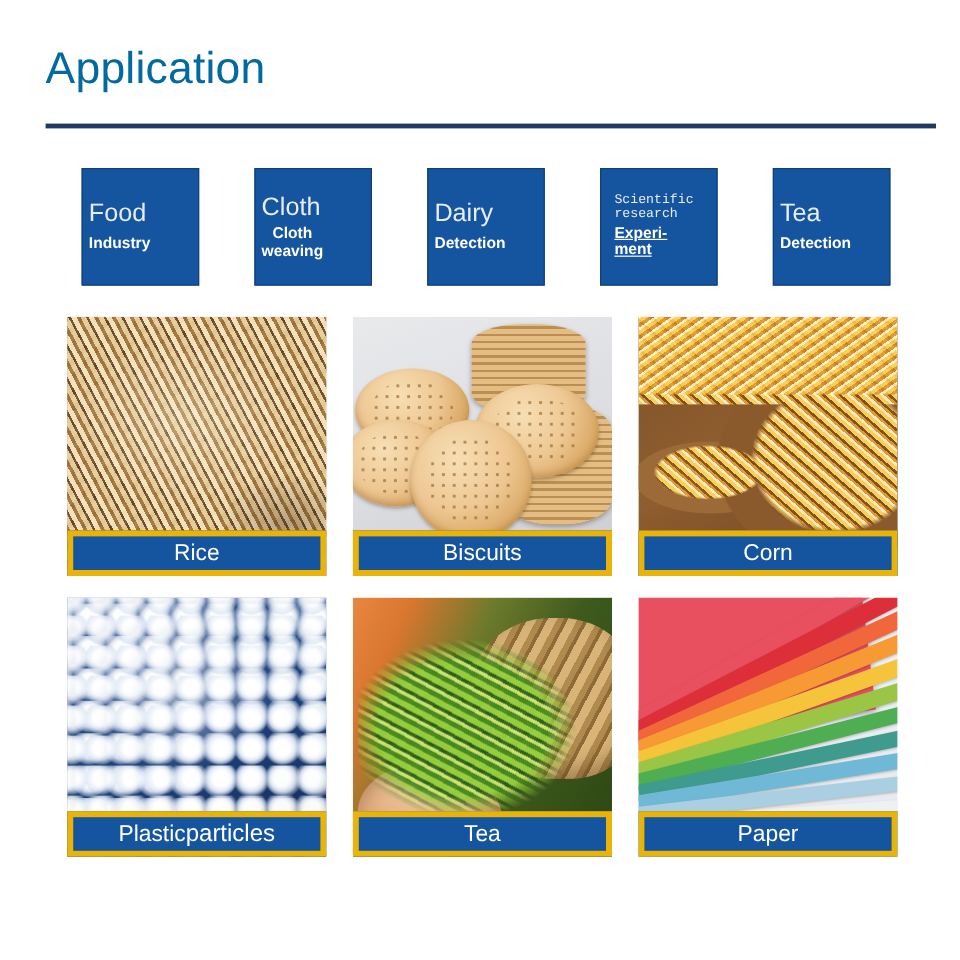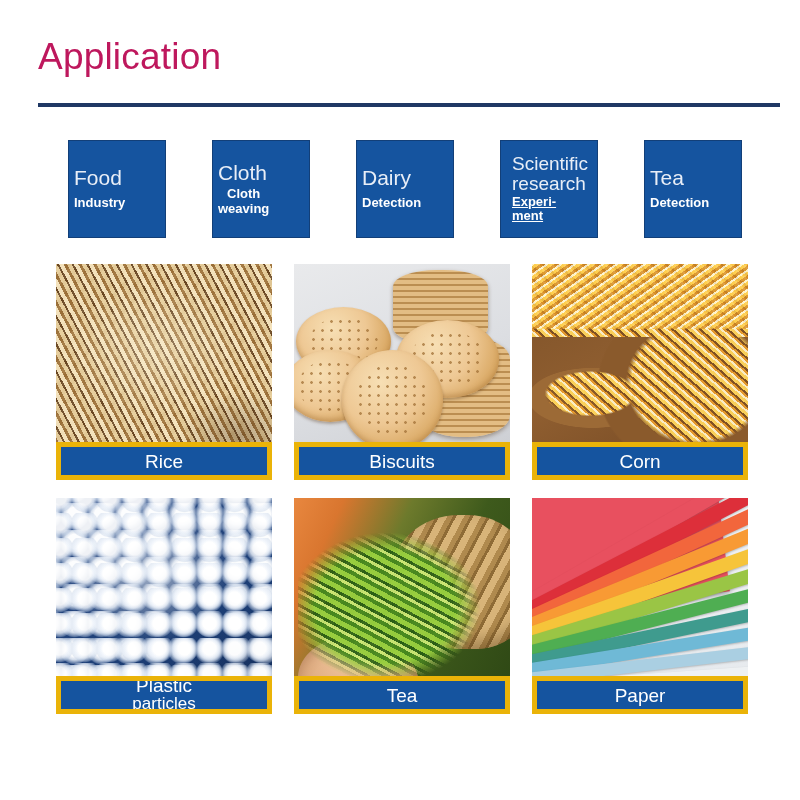--- a/index.html
+++ b/index.html
@@ -14,21 +14,21 @@
     overflow: hidden;
     position: relative;
   }
 
   
   .page-title {
     position: absolute;
     left: 38px; top: 38px;
     font-size: 37px;
     font-weight: 400;
-    color: #be185d;
+    color: #0369a1;
     letter-spacing: 0.2px;
     line-height: 1.0;
     white-space: nowrap;
   }
   .title-rule {
     position: absolute;
     left: 38px; top: 103px;
     width: 742px; height: 4px;
     background: #1f3864;
   }
@@ -63,21 +63,21 @@
   }
   .tile-sub {
     font-size: 13px;
     font-weight: 700;
     color: #ffffff;
     line-height: 1.12;
     text-align: center;
     margin-top: 7px;
   }
   
-  .tile.sz-sm .tile-title { font-size: 19px; }
+  .tile.sz-sm .tile-title { font-size: 11px; font-family: Liberation Mono, monospace; }
   .tile.sz-sm .tile-sub   { font-size: 13px; }
   .tile.align-left {
     align-items: flex-start;
     padding-left: 11px;
   }
   .tile.align-left .tile-title,
   .tile.align-left .tile-sub { text-align: left; }
   .tile.tight .tile-sub { margin-top: 3px; }
   .tile.no-gap .tile-sub { margin-top: 1px; text-decoration: underline; }
 
@@ -112,25 +112,25 @@
     color: #ffffff;
     font-size: 19px;
     display: flex;
     align-items: center;
     justify-content: center;
     line-height: 1.0;
     overflow: hidden;
   }
   .caption .cap-stack {
     display: flex;
-    flex-direction: column;
+    flex-direction: row;
     align-items: center;
   }
   .caption .cap-sub {
-    font-size: 17px;
+    font-size: 20px;
     line-height: 1.1;
   }
 
   
 
   
   .ph-rice {
     background:
       repeating-linear-gradient(62deg,
         rgba(245,228,190,0.95) 0px, rgba(245,228,190,0.95) 4px,

